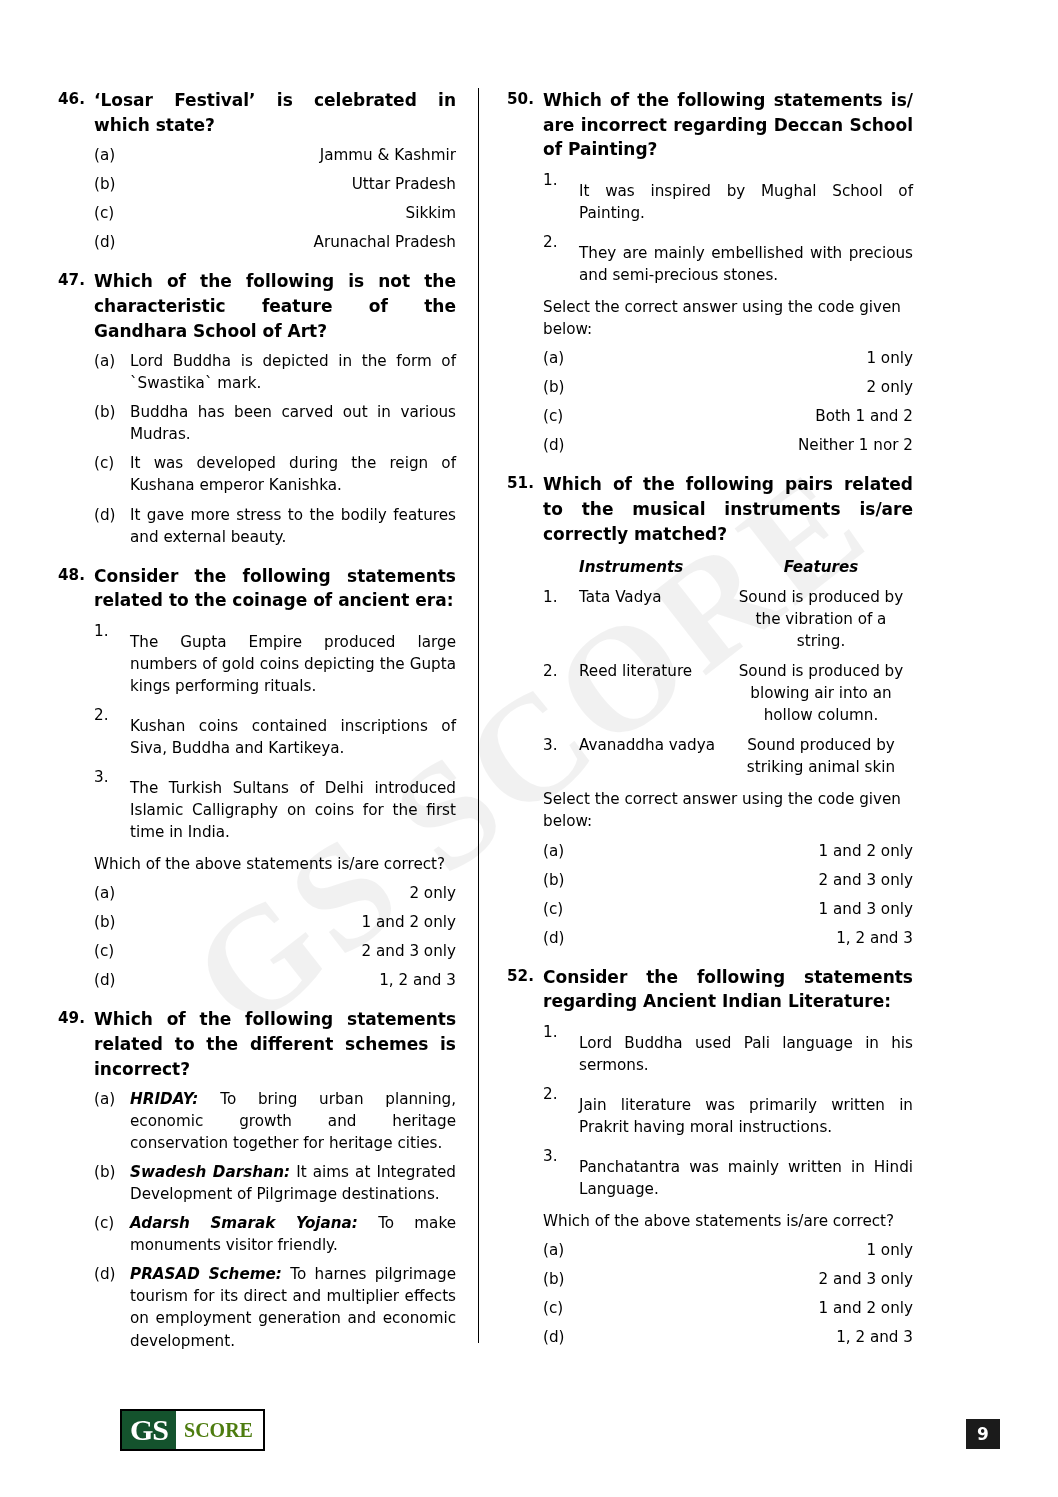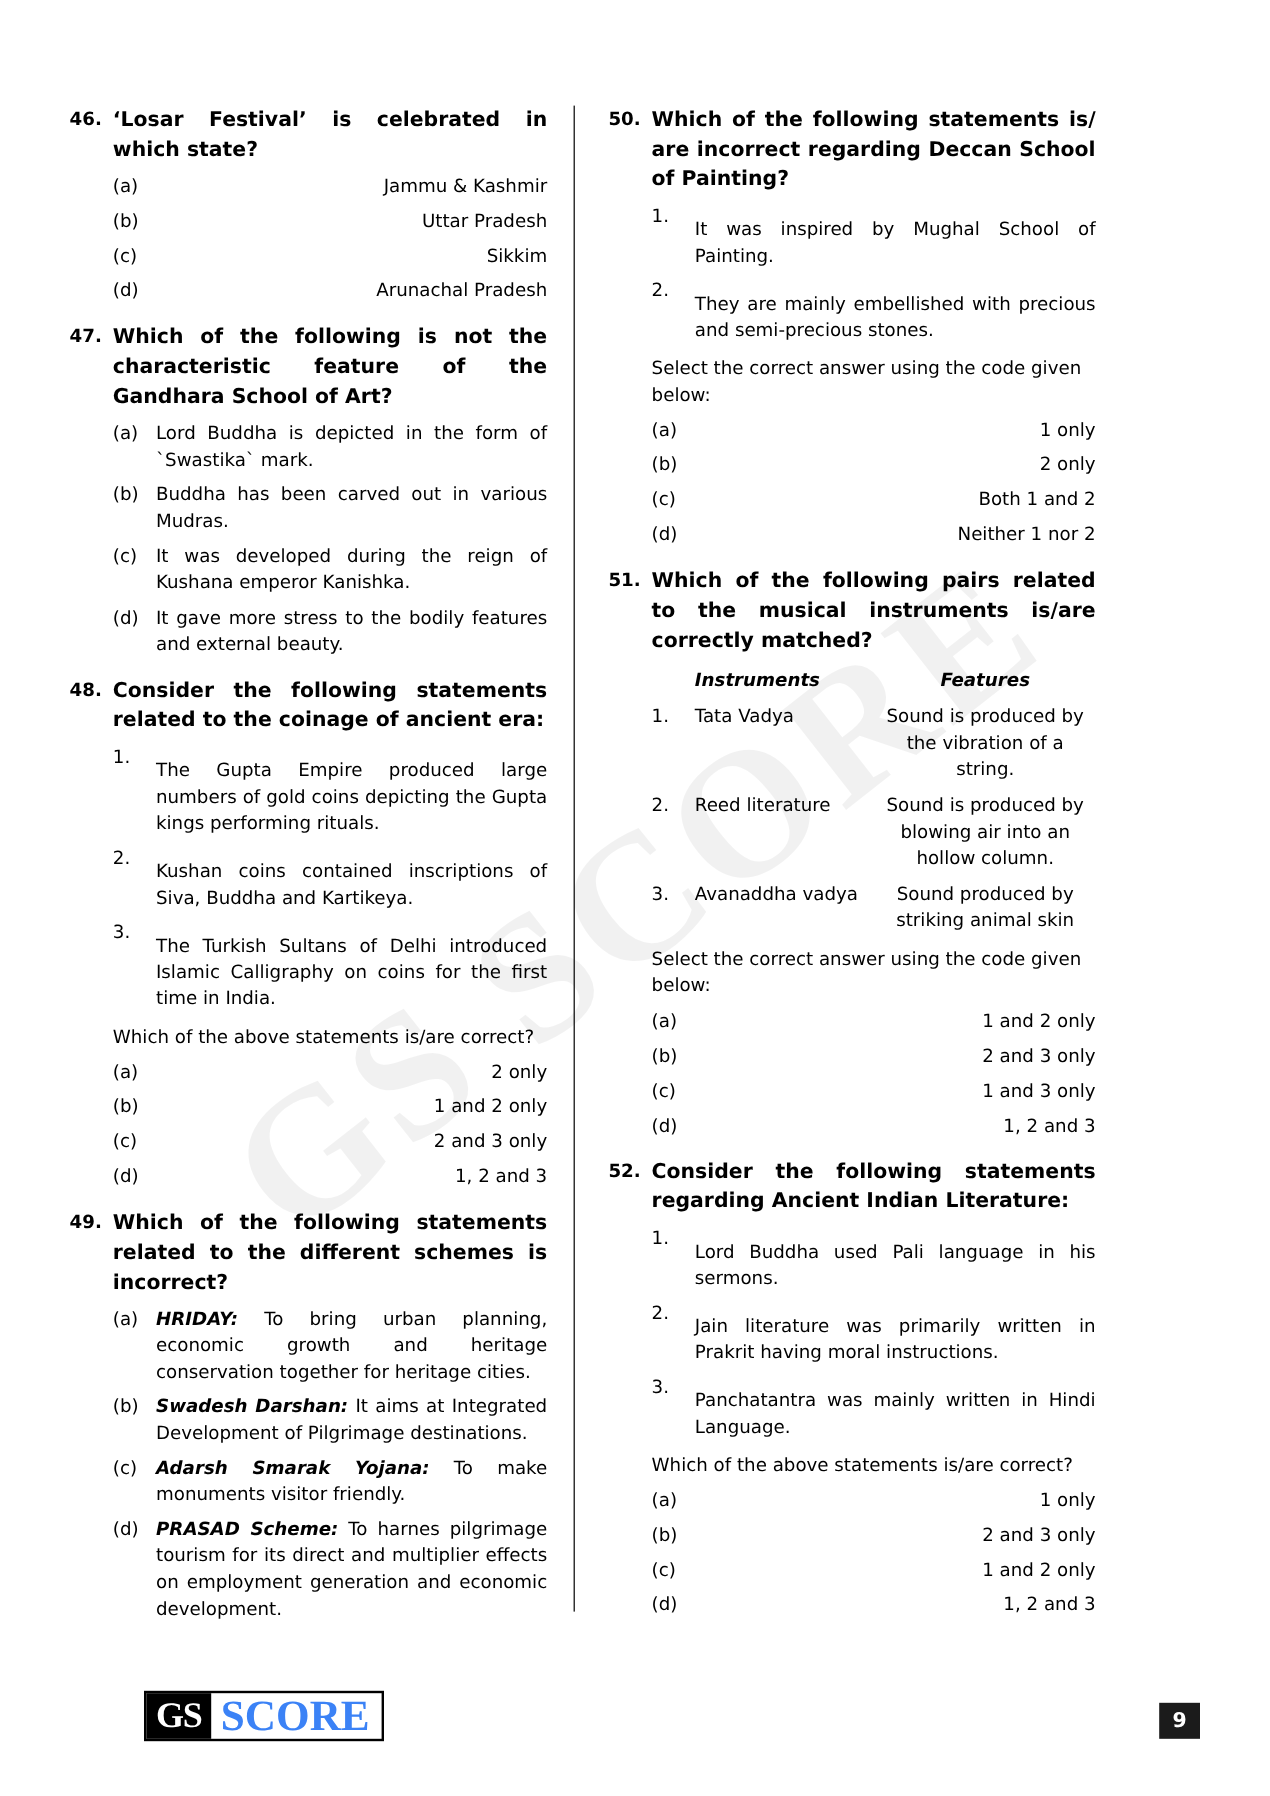--- a/index.html
+++ b/index.html
@@ -133,35 +133,35 @@
     position: absolute;
     left: 62px;
     bottom: 0;
     display: flex;
     align-items: stretch;
     height: 42px;
     border: 2px solid #000;
     background: #fff;
   }
   .logo-gs {
-    background: #000000;
+    background: #14532d;
     color: #fff;
     font-family: "Liberation Serif", serif;
     font-weight: bold;
     font-size: 30px;
     padding: 0 8px;
     display: flex;
     align-items: center;
     letter-spacing: -1px;
   }
   .logo-score {
-    color: #3b82f6;
+    color: #4d7c0f;
     font-family: "Liberation Serif", serif;
     font-weight: bold;
-    font-size: 36px;
+    font-size: 20px;
     padding: 0 10px 0 8px;
     display: flex;
     align-items: center;
     letter-spacing: 0px;
   }
   .pagenum {
     position: absolute;
     right: 0;
     bottom: 2px;
     width: 34px;

